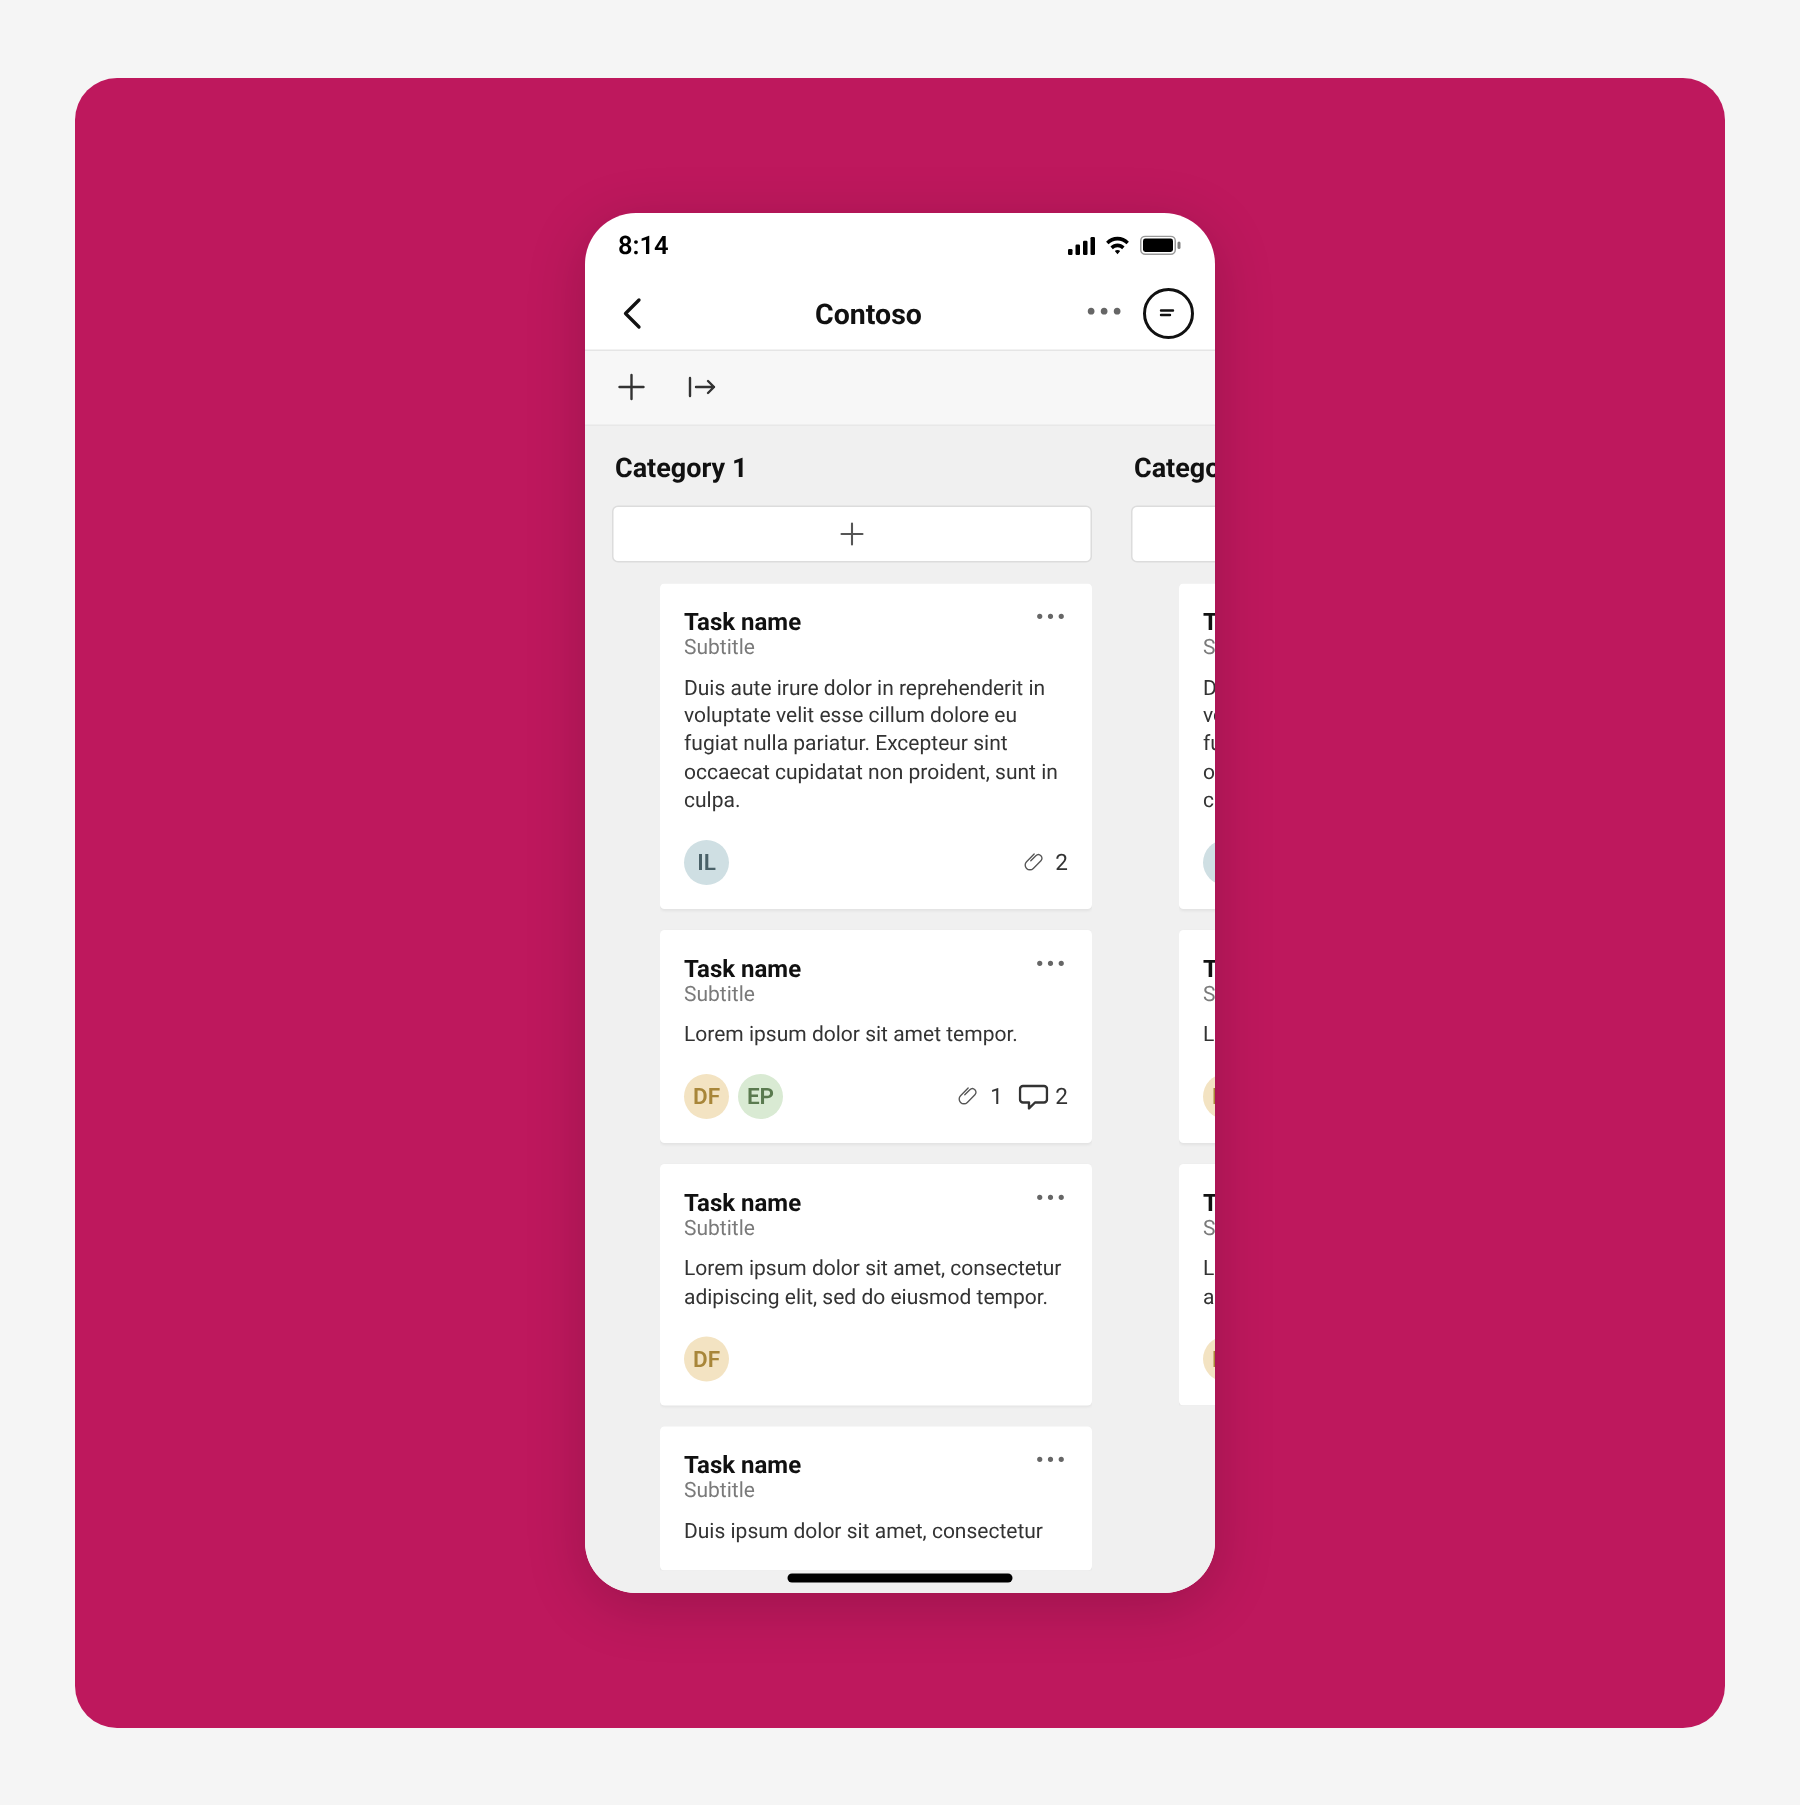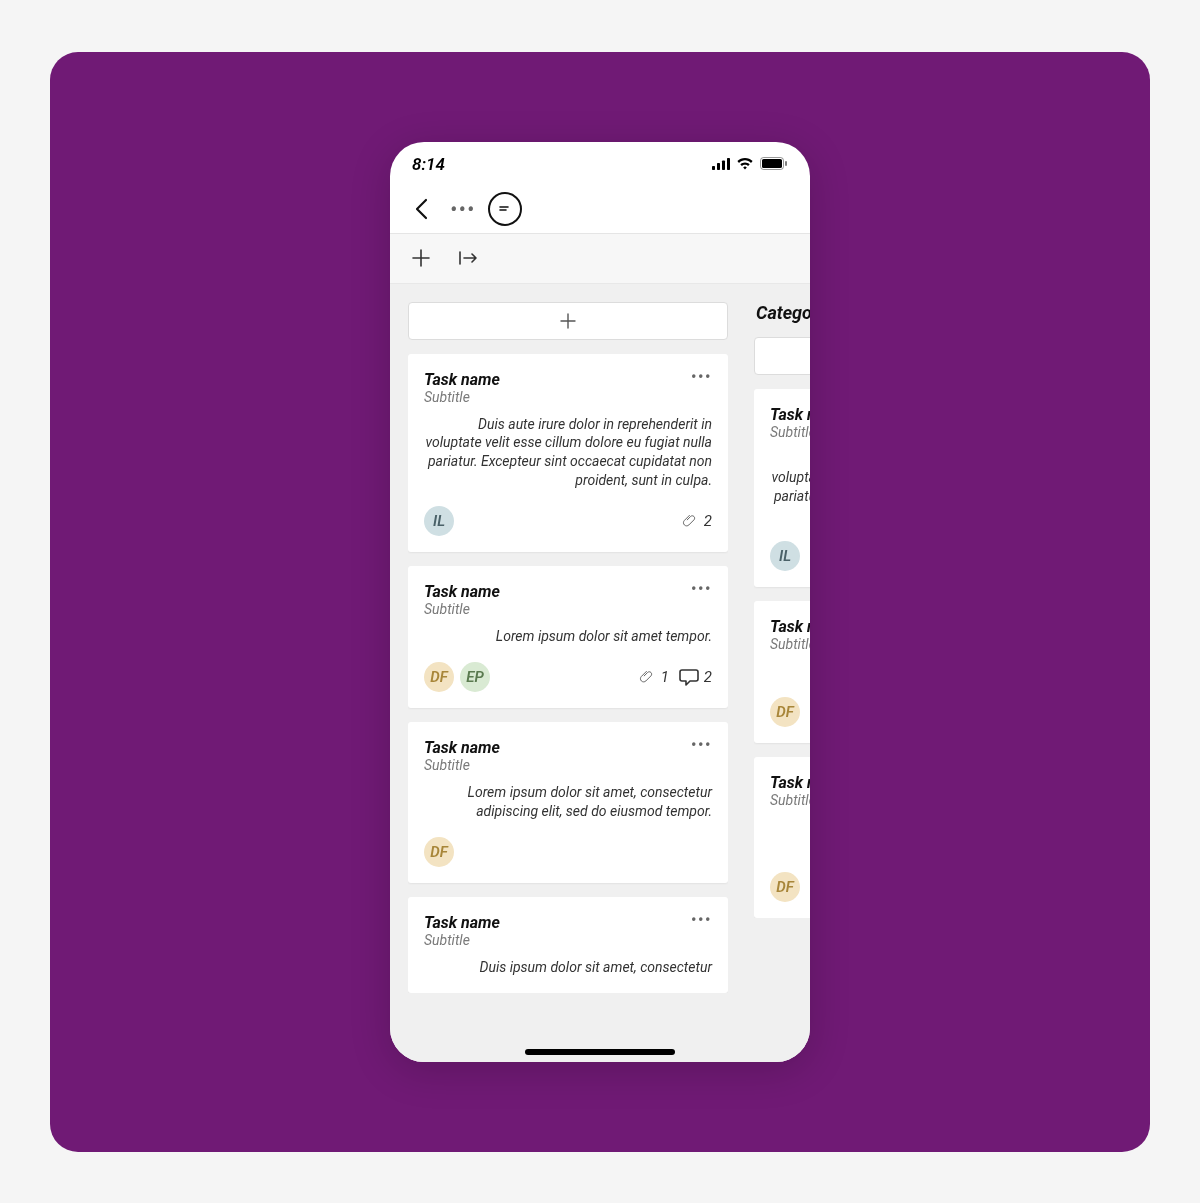--- a/index.html
+++ b/index.html
@@ -8,26 +8,25 @@
       background: #f5f5f5;
       width: 1200px;
       height: 1203px;
       display: flex;
       align-items: center;
       justify-content: center;
     }
     .canvas {
       width: 1100px;
       height: 1100px;
-      background: #701a75;
+      background: #be185d;
       border-radius: 28px;
       display: flex;
       align-items: center;
       justify-content: center;
-      font-style: italic;
     }
     .phone {
       width: 420px;
       height: 920px;
       background: #fff;
       border-radius: 34px;
       box-shadow: 0 8px 40px rgba(0,0,0,0.18);
       overflow: hidden;
       display: flex;
       flex-direction: column;
@@ -115,20 +114,21 @@
       align-items: center;
       justify-content: center;
       margin-bottom: 14px;
       cursor: pointer;
     }
     .card-list {
       display: flex;
       flex-direction: column;
       gap: 14px;
       overflow-y: hidden;
+      margin-left: 32px;
     }
     .card {
       background: #fff;
       border-radius: 3px;
       padding: 16px;
       box-shadow: 0 1px 2px rgba(0,0,0,0.06);
       display: flex;
       flex-direction: column;
       gap: 6px;
     }
@@ -144,21 +144,20 @@
     }
     .card-subtitle {
       font-size: 14px;
       color: #7a7a7a;
     }
     .card-body {
       font-size: 14px;
       color: #333;
       line-height: 1.35;
       margin-top: 4px;
-      text-align: right;
     }
     .card-footer {
       display: flex;
       align-items: center;
       justify-content: space-between;
       margin-top: 10px;
     }
     .avatars {
       display: flex;
       gap: 6px;
@@ -229,20 +228,21 @@
         </span>
       </div>
     </div>
 
     <div class="header">
       <div class="icon-btn">
         <svg width="14" height="22" viewBox="0 0 14 22">
             <path d="M12 2 L3 11 L12 20" stroke="#111" stroke-width="2.2" fill="none" stroke-linecap="round" stroke-linejoin="round"></path>
           </svg>
       </div>
+      <div class="header-title">Contoso</div>
       <div class="icon-btn">
         <span class="more-dots" style="font-size:18px;">•••</span>
       </div>
       <div class="icon-btn" style="border:2px solid #111;">
         <svg width="18" height="18" viewBox="0 0 18 18">
             <path d="M4 7h8M4 10h6" stroke="#111" stroke-width="1.6" stroke-linecap="round"></path>
             <path d="M2 14 L2 4 C2 2.9 2.9 2 4 2 L14 2 C15.1 2 16 2.9 16 4 L16 12 C16 13.1 15.1 14 14 14 L6 14 Z" fill="none"></path>
           </svg>
       </div>
     </div>
@@ -257,20 +257,21 @@
         <svg width="22" height="18" viewBox="0 0 22 18">
             <path d="M2 3 V15" stroke="#333" stroke-width="1.6" stroke-linecap="round"></path>
             <path d="M6 9 H18 M14 5 L18 9 L14 13" stroke="#333" stroke-width="1.6" fill="none" stroke-linecap="round" stroke-linejoin="round"></path>
           </svg>
       </div>
     </div>
 
     <div class="board">
       <div class="columns" id="columns">
           <div class="column">
+            <div class="column-title">Category 1</div>
             <div class="add-card">
               <svg width="16" height="16" viewBox="0 0 16 16">
                 <path d="M8 1 V15 M1 8 H15" stroke="#555" stroke-width="1.4" stroke-linecap="round"></path>
               </svg>
             </div>
             <div class="card-list">
               <div class="card">
                 <div class="card-top">
                   <div>
                     <div class="card-title">Task name</div>

